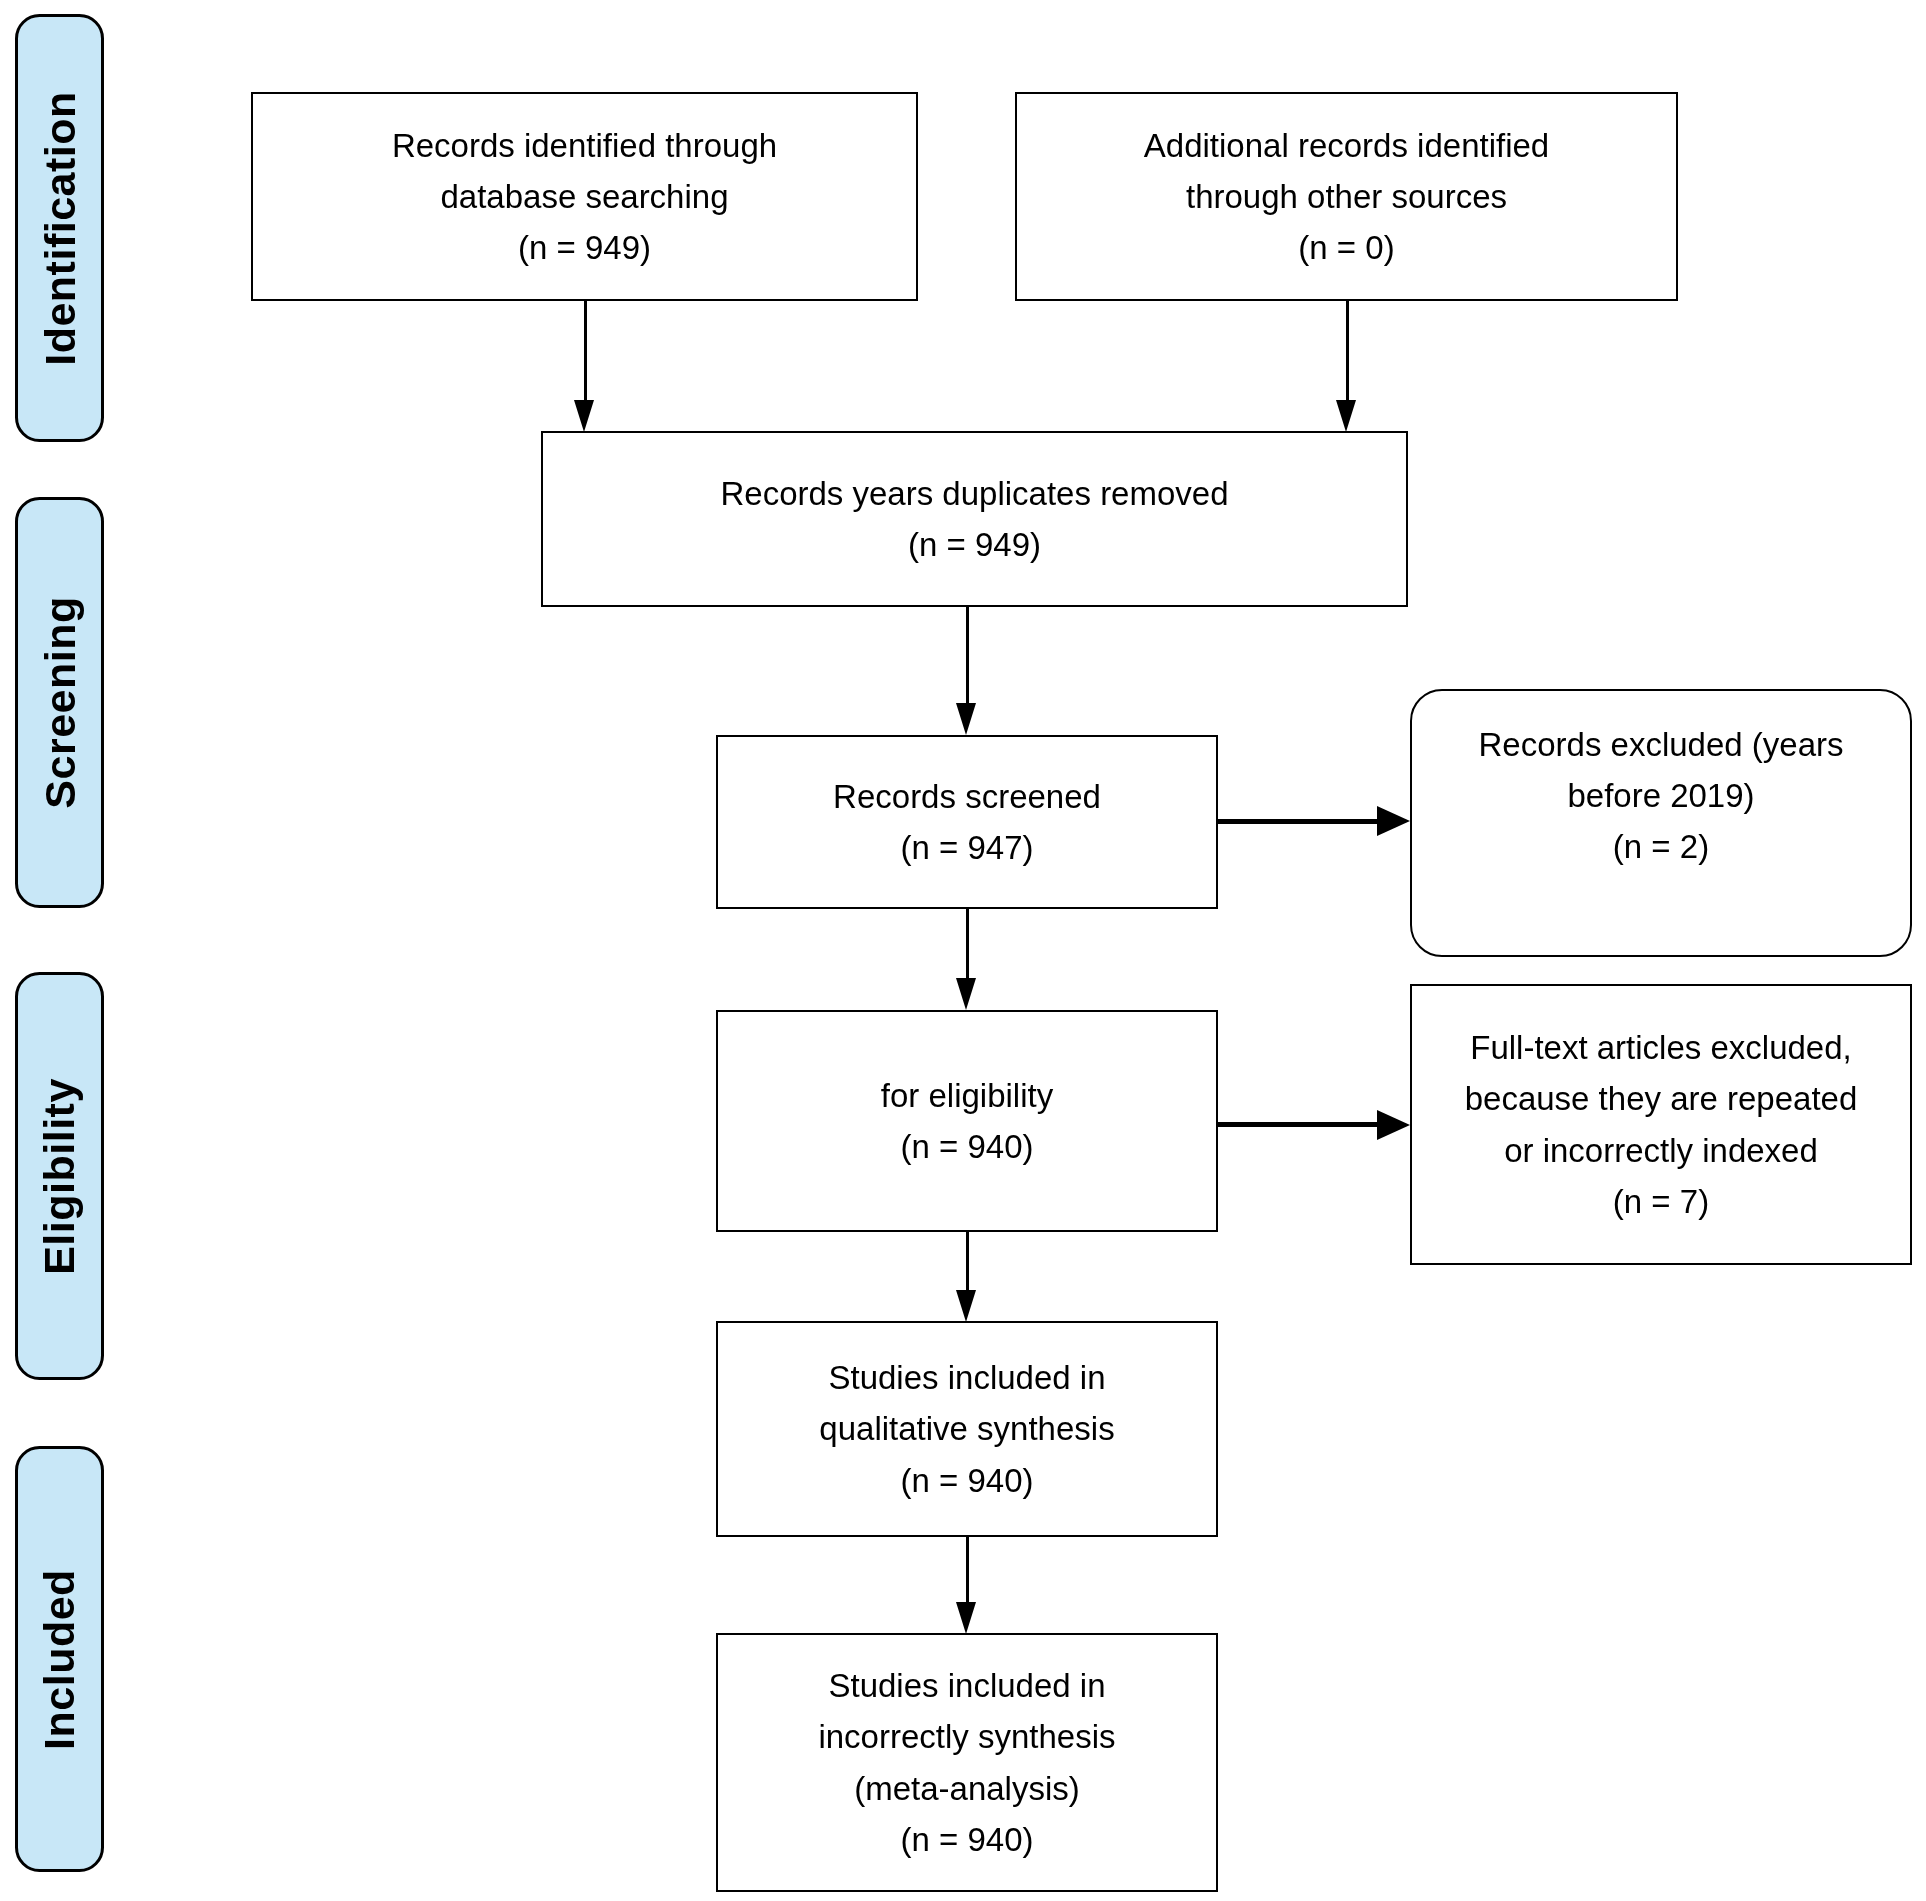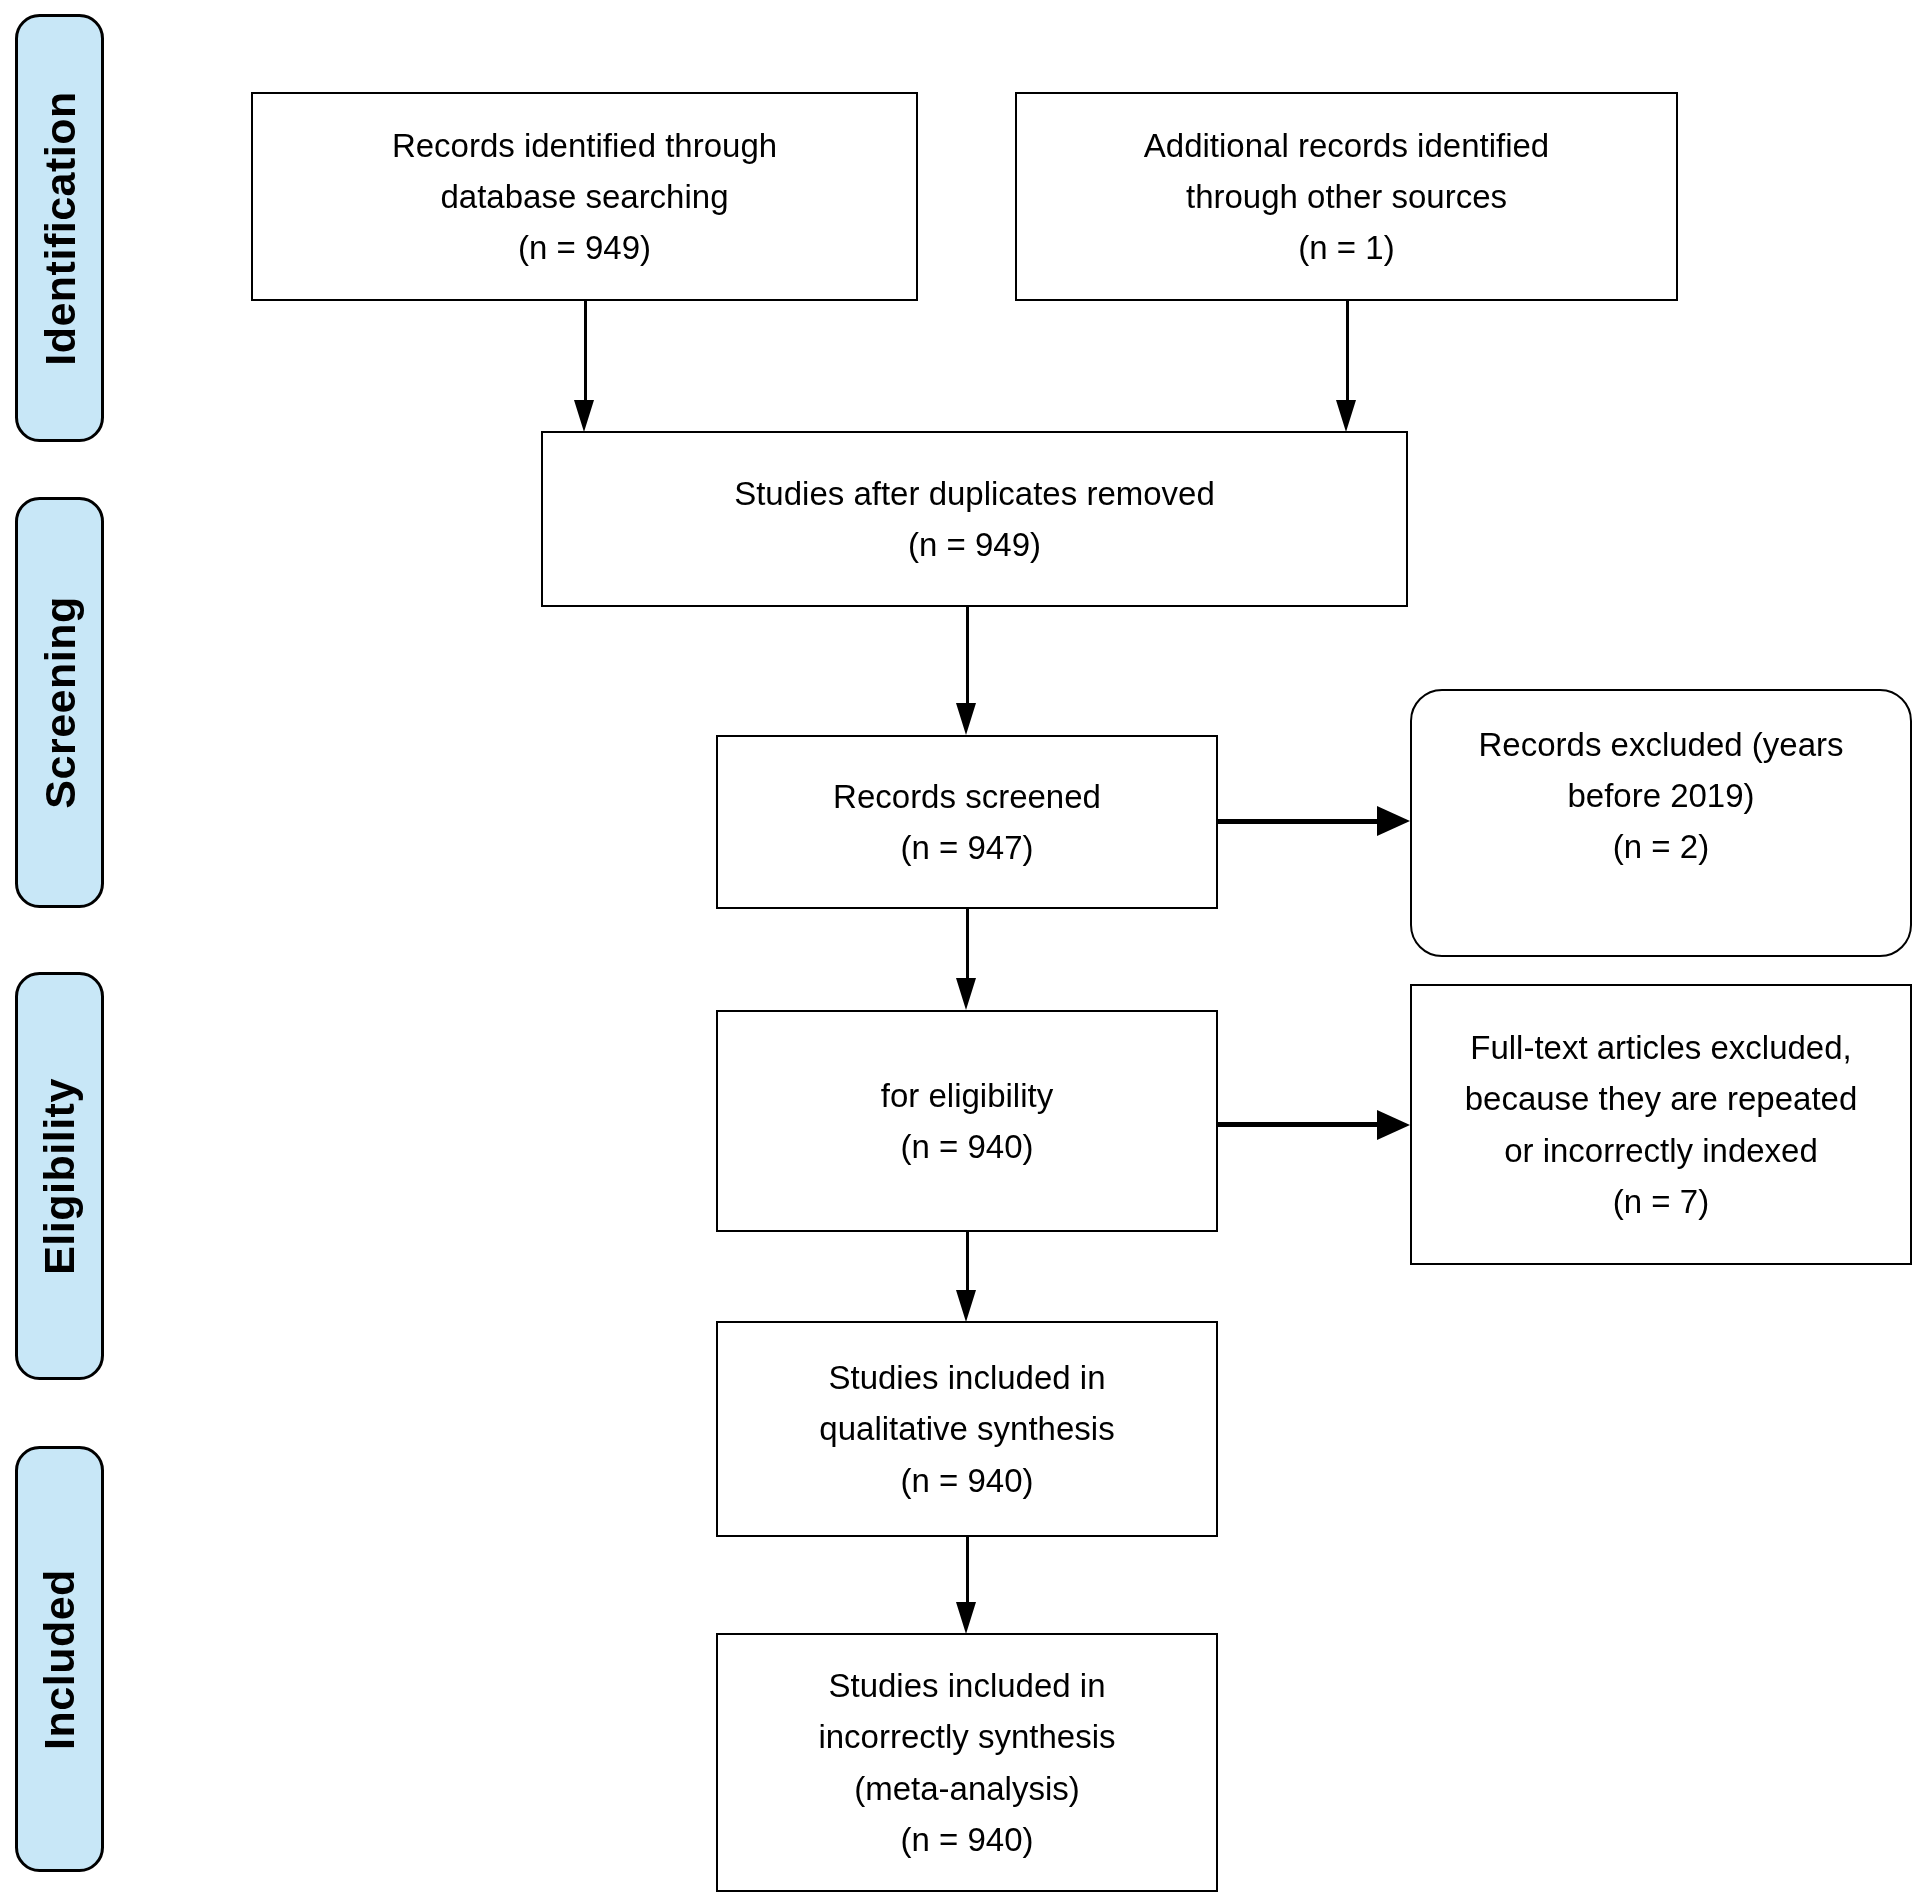--- a/index.html
+++ b/index.html
@@ -84,25 +84,25 @@
 
   <div class="fbox" style="left:251px; top:92px; width:667px; height:209px;">
     <span class="ln">Records identified through</span>
     <span class="ln">database searching</span>
     <span class="ln">(n = 949)</span>
   </div>
 
   <div class="fbox" style="left:1015px; top:92px; width:663px; height:209px;">
     <span class="ln">Additional records identified</span>
     <span class="ln">through other sources</span>
-    <span class="ln">(n = 1)</span>
+    <span class="ln">(n = 0)</span>
   </div>
 
   <div class="fbox" style="left:541px; top:431px; width:867px; height:176px;">
-    <span class="ln">Studies after duplicates removed</span>
+    <span class="ln">Records years duplicates removed</span>
     <span class="ln">(n = 949)</span>
   </div>
 
   <div class="fbox" style="left:716px; top:735px; width:502px; height:174px;">
     <span class="ln">Records screened</span>
     <span class="ln">(n = 947)</span>
   </div>
 
   <div class="fbox align-top" style="left:1410px; top:689px; width:502px; height:268px;border-radius:32px;">
     <span class="ln">Records excluded (years</span>

